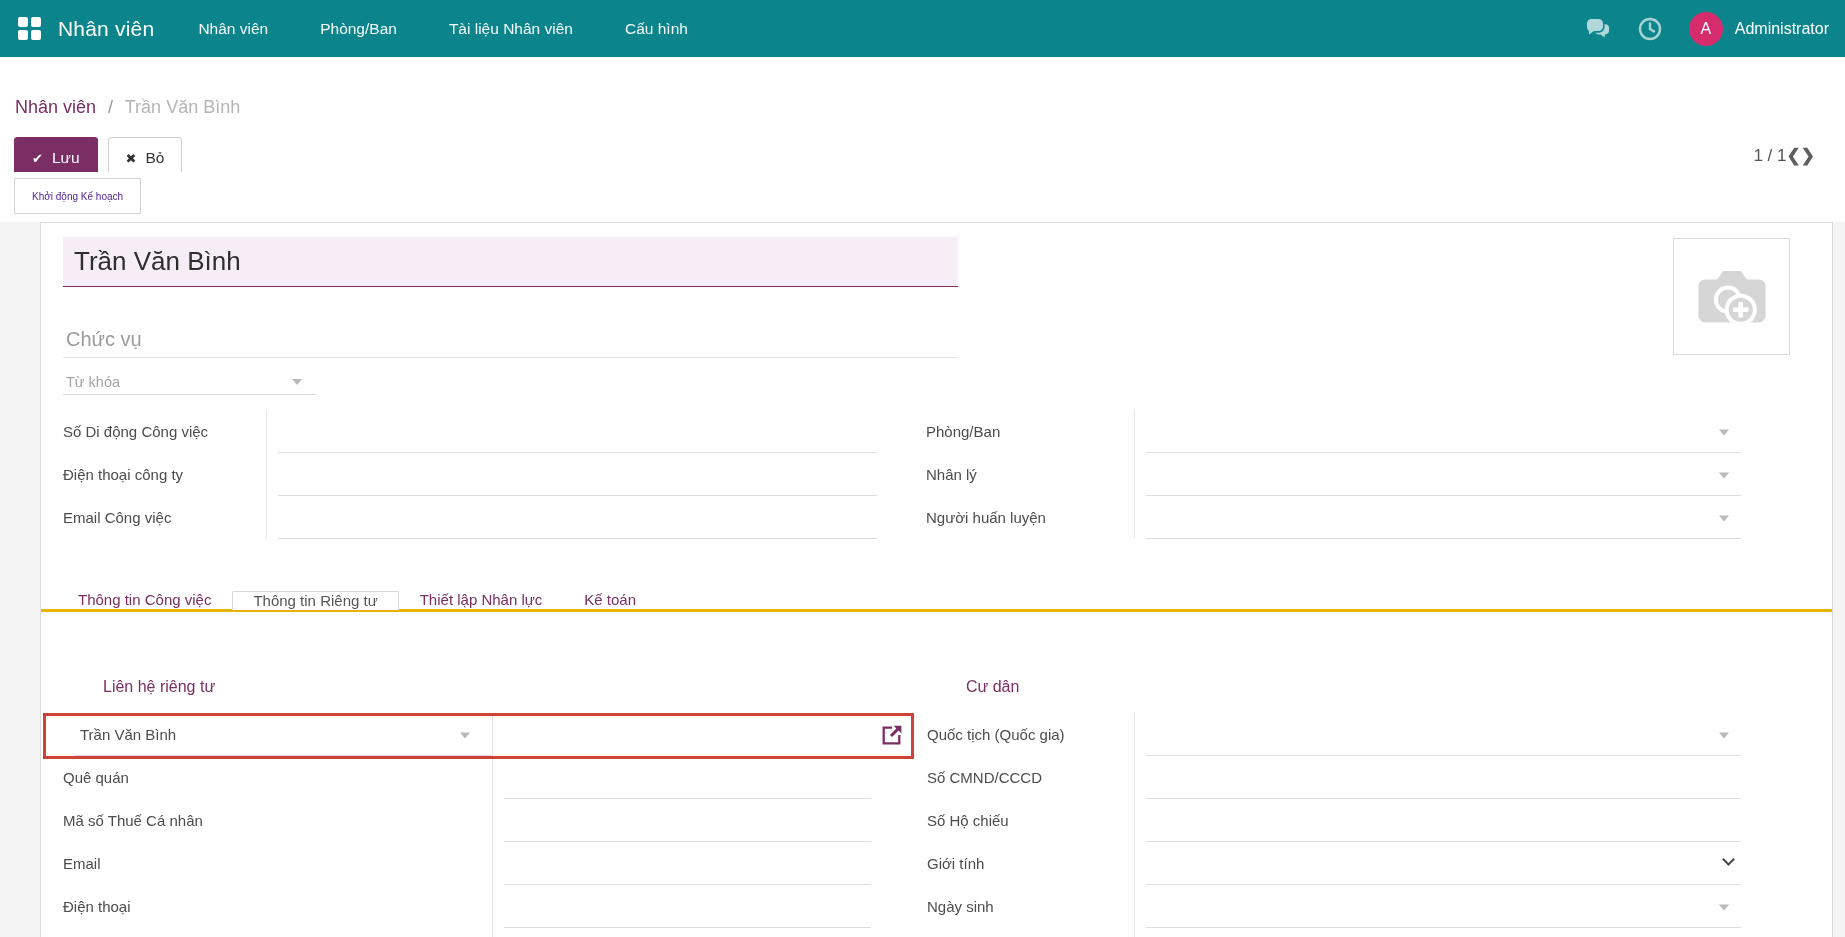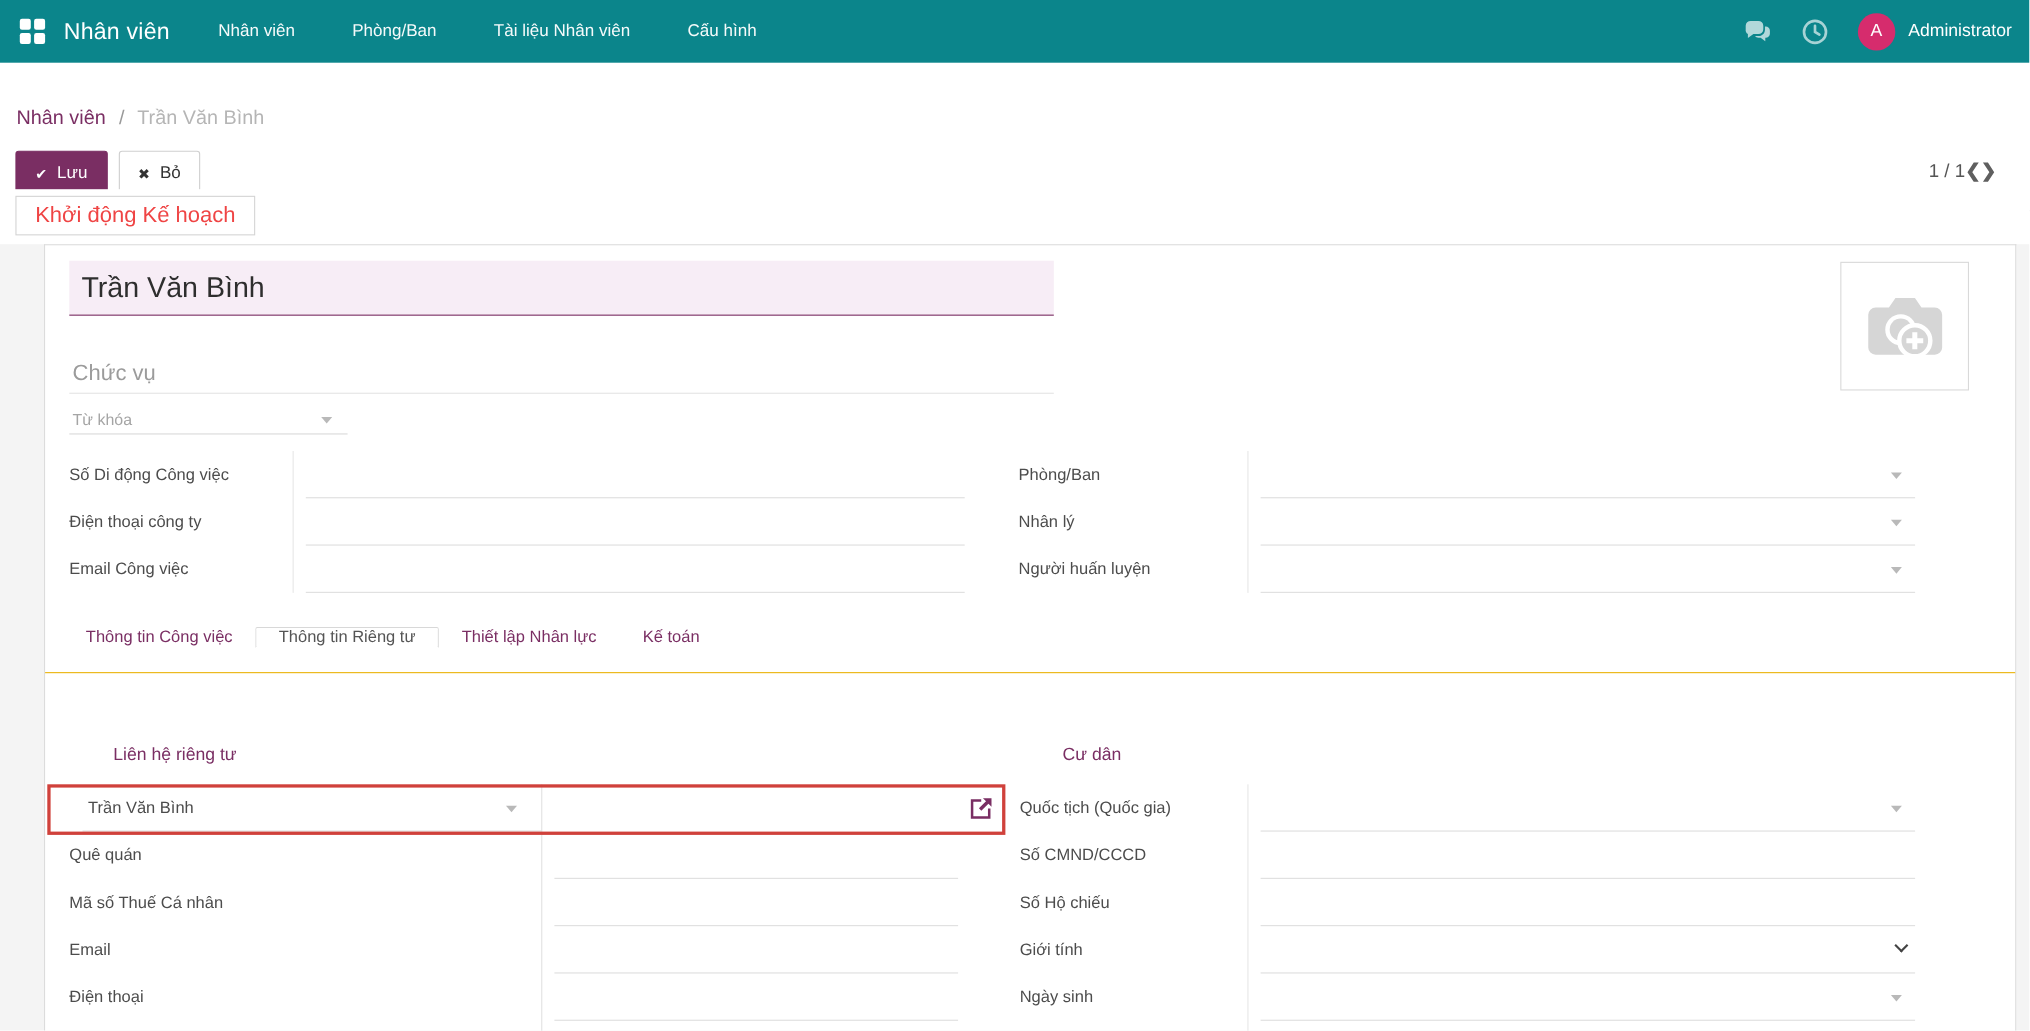--- a/index.html
+++ b/index.html
@@ -41,21 +41,21 @@
   .btn{height:42px;display:inline-flex;align-items:center;gap:9px;padding:0 17px;font-size:15.5px;border-radius:3px;cursor:pointer;border:1px solid transparent;}
   .btn-save{background:var(--purple);color:#fff;border-color:var(--purple);}
   .btn-discard{background:#fff;color:#333;border-color:#cfcfcf;}
   .btn .ic{font-size:13px;}
   .pager{position:absolute;right:30px;top:68px;display:flex;align-items:center;color:#555;}
   .pager-count{font-size:17px;}
   .pager-chev{font-size:17px;font-weight:bold;color:#5f5f5f;cursor:pointer;}
 
   
   .statusbar{position:absolute;left:0;top:172px;width:1845px;height:50px;background:#fff;}
-  .btn-plan{position:absolute;left:14px;top:6px;height:36px;display:inline-flex;align-items:center;padding:0 17px;background:#fff;border:1px solid #d4d4d4;font-size:20px;color:#ef4444;cursor:pointer;}
+  .btn-plan{position:absolute;left:14px;top:6px;height:36px;display:inline-flex;align-items:center;padding:0 17px;background:#fff;border:1px solid #d4d4d4;font-size:10px;color:#4c1d95;cursor:pointer;}
 
   
   .content{position:absolute;left:0;top:222px;width:1845px;height:715px;background:#f4f4f4;}
   .sheet{position:absolute;left:40px;top:0;width:1793px;height:715px;background:#fff;border:1px solid var(--border);border-bottom:none;}
 
   .name-field{position:absolute;left:22px;top:14px;width:895px;height:50px;background:var(--name-bg);border-bottom:1px solid var(--purple);display:flex;align-items:center;padding-left:11px;font-size:26px;color:#2e2e2e;cursor:text;}
   .job-field{position:absolute;left:22px;top:86px;width:895px;height:36px;border-bottom:1px solid #e4e4e4;display:flex;align-items:center;padding-left:3px;font-size:20px;color:#9b9b9b;cursor:text;margin-top:13px;}
   .tags-field{position:absolute;left:22px;top:146px;width:253px;height:26px;border-bottom:1px solid #dadada;display:flex;align-items:center;padding-left:3px;font-size:14.5px;color:#a5a5a5;cursor:pointer;}
   .tags-field .caret{margin-left:auto;margin-right:14px;}
 
@@ -75,21 +75,21 @@
   .tl{left:22px;top:187px;width:814px;}
   .tl .grow{grid-template-columns:203px 1fr;}
   .tr{left:885px;top:187px;width:815px;}
   .tr .grow{grid-template-columns:208px 1fr;}
   .bl{left:22px;top:490px;width:808px;}
   .bl .grow{grid-template-columns:429px 1fr;}
   .br{left:886px;top:490px;width:814px;}
   .br .grow{grid-template-columns:207px 1fr;}
 
   
-  .tabs{position:absolute;left:0;top:347px;width:1791px;height:42px;border-bottom:1px solid #eab308;display:flex;align-items:flex-start;padding-left:16px;}
+  .tabs{position:absolute;left:0;top:347px;width:1791px;height:42px;border-bottom:3px solid #eab308;display:flex;align-items:flex-end;padding-left:16px;}
   .tab{display:flex;align-items:center;padding:0 20px;font-size:15px;color:var(--purple);cursor:pointer;border:1px solid transparent;}
   .tab.active{background:#fff;color:#555;border-color:#d8d8d8 #d8d8d8 #fff #d8d8d8;border-radius:2px 2px 0 0;margin-bottom:-1px;}
 
   .section-title{position:absolute;top:455px;font-size:16px;color:var(--purple);}
   .st-left{left:62px;}
   .st-right{left:925px;}
 
   
   .ext-link{position:absolute;left:837px;top:8px;width:27px;height:27px;cursor:pointer;}
   .addr-caret{position:absolute;right:22px;top:50%;transform:translateY(-42%);}

